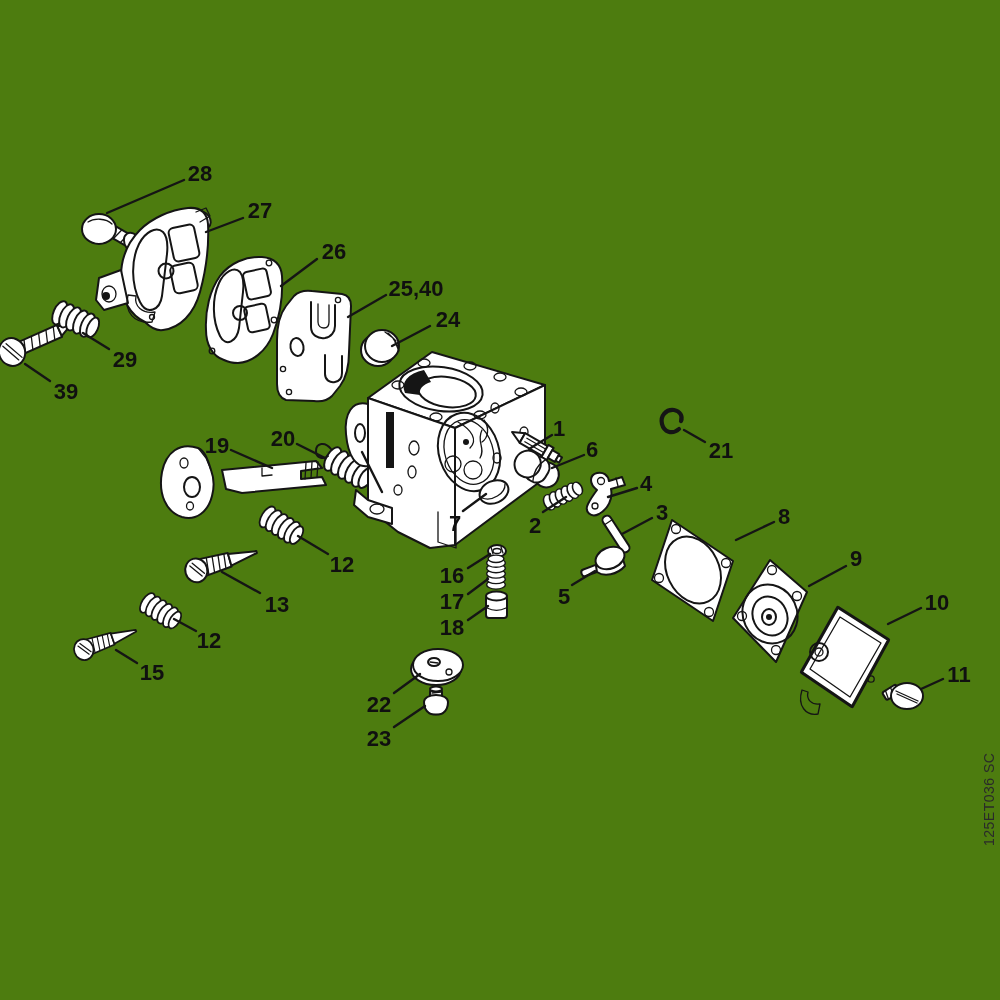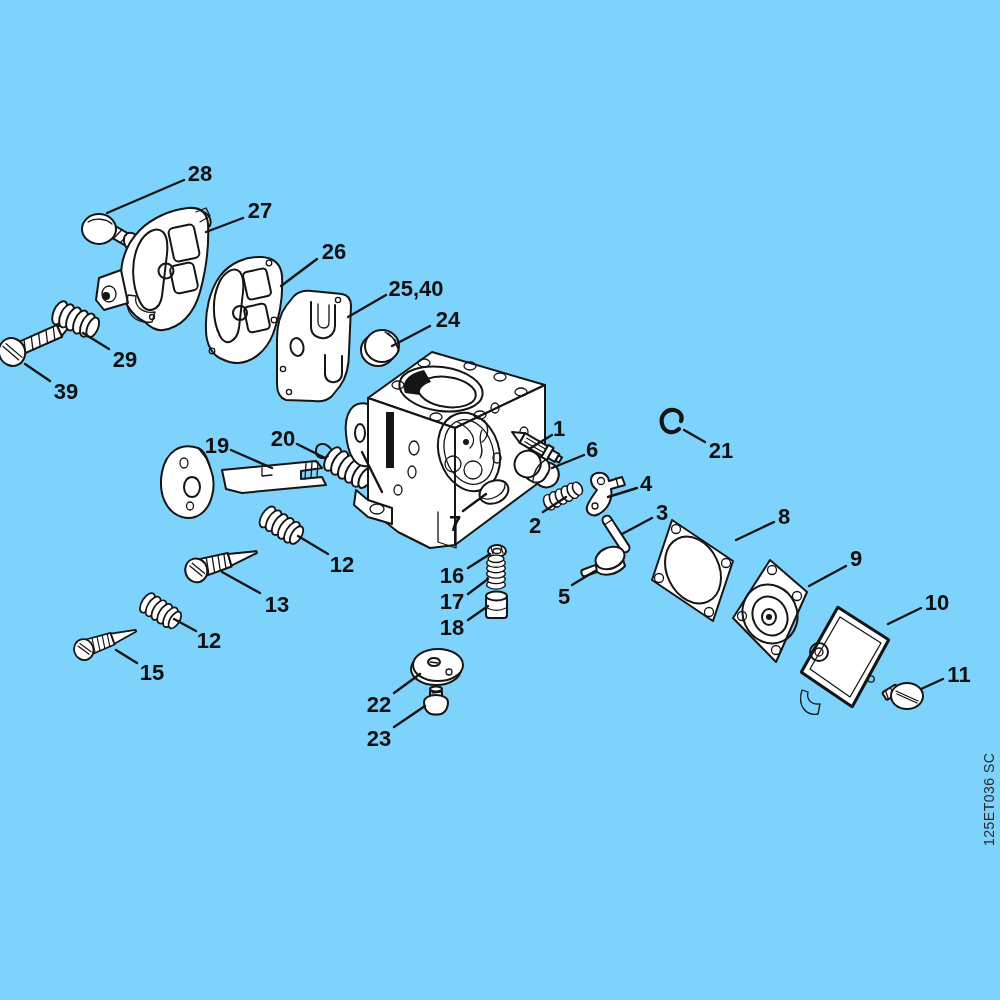--- a/index.html
+++ b/index.html
@@ -1,16 +1,16 @@
 <!DOCTYPE html>
 <html><head>
 <meta charset="utf-8">
 <style>
   html,body{margin:0;padding:0;background:#fff;}
-  .stage{position:relative;width:1000px;height:1000px;background:#7dd3fc;overflow:hidden;
+  .stage{position:relative;width:1000px;height:1000px;background:#4d7c0f;overflow:hidden;
          font-family:"Liberation Sans",sans-serif;}
   svg{position:absolute;left:0;top:0;}
   .p{fill:#ffffff;stroke:#151515;stroke-width:2;stroke-linejoin:round;stroke-linecap:round;}
   .o{fill:none;stroke:#151515;stroke-width:2;stroke-linejoin:round;stroke-linecap:round;}
   .thin{fill:none;stroke:#151515;stroke-width:1.3;stroke-linejoin:round;stroke-linecap:round;}
   .thick{fill:none;stroke:#151515;stroke-width:4.2;stroke-linejoin:round;stroke-linecap:round;}
   .dark{fill:#151515;stroke:none;}
   .leader{stroke:#151515;stroke-width:2.4;stroke-linecap:round;}
   text.part-label{font-family:"Liberation Sans",sans-serif;font-weight:800;font-size:22px;
                   fill:#101010;text-anchor:middle;}

